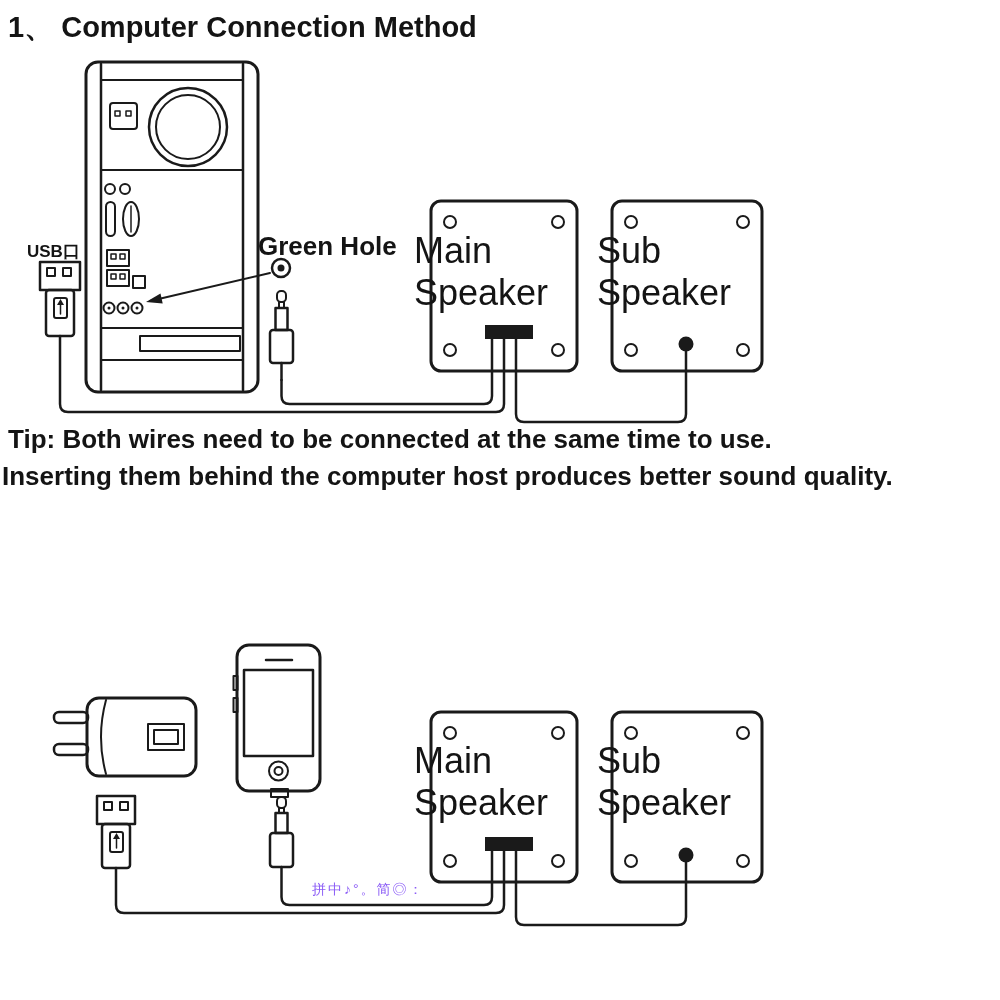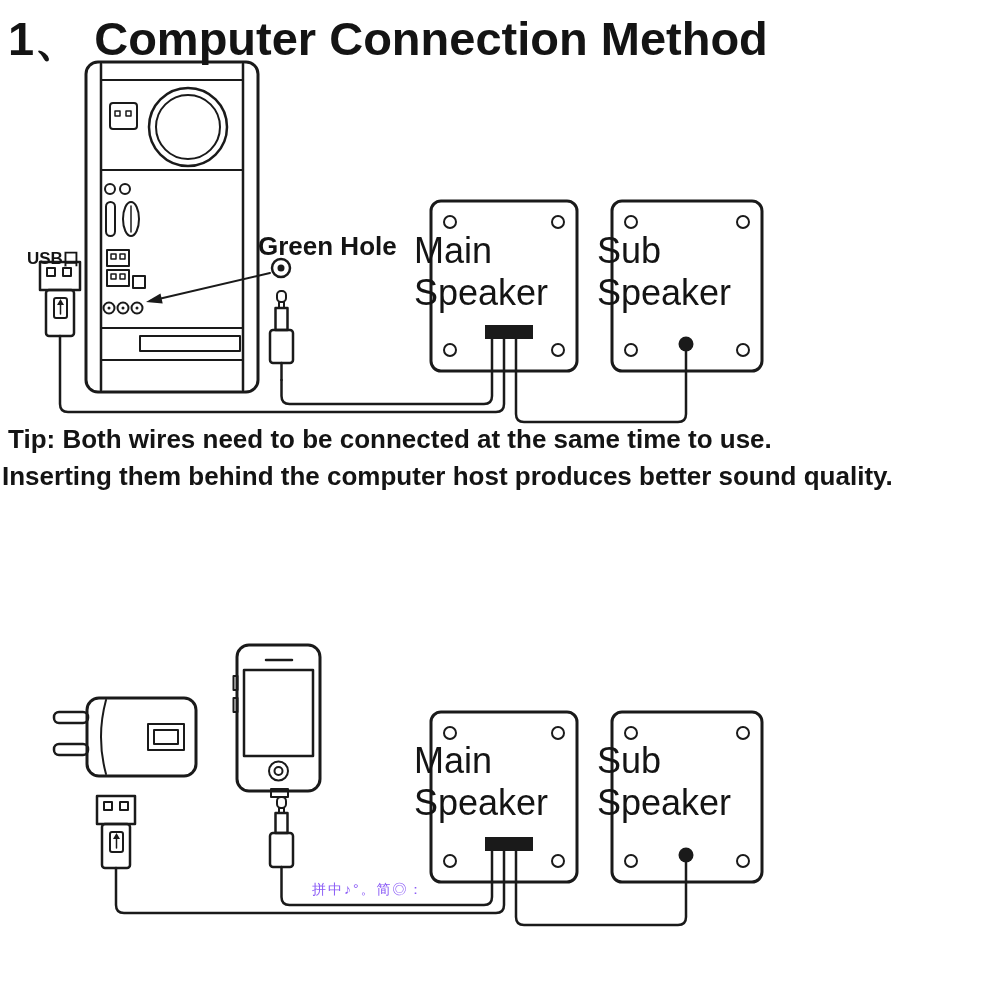--- a/index.html
+++ b/index.html
@@ -1,21 +1,21 @@
 <!DOCTYPE html>
 <html><head>
 <meta charset="utf-8">
 <style>
   html,body{margin:0;padding:0;background:#fff;}
   .canvas{
     position:relative;width:1000px;height:1000px;background:#ffffff;
     font-family:"Liberation Sans",sans-serif;color:#141414;overflow:hidden;
   }
   .abs{position:absolute;}
-  .heading{font-size:47px;font-weight:700;letter-spacing:0px;white-space:nowrap;}
+  .heading{font-size:29px;font-weight:700;letter-spacing:0px;white-space:nowrap;}
   .tip{font-size:26px;font-weight:700;white-space:nowrap;}
   .speaker-label{font-size:36px;font-weight:400;line-height:1.18;}
   .small-label{font-weight:700;white-space:nowrap;}
   .watermark{font-size:14px;color:#8b5cf6;letter-spacing:2px;white-space:nowrap;}
   svg{position:absolute;left:0;top:0;}
 </style>
 </head>
 <body>
 
 <div class="canvas">
@@ -173,21 +173,21 @@
         <circle cx="631" cy="861" r="6" stroke-width="2"></circle>
         <circle cx="743" cy="861" r="6" stroke-width="2"></circle>
         <circle cx="686" cy="855" r="7.5" fill="#1a1a1a" stroke="none"></circle>
       </g>
 
     </g>
   </svg>
 
   <div class="abs heading" style="left:8px;top:8px;">1、 Computer Connection Method</div>
 
-  <div class="abs small-label" style="left:27px;top:247px;font-size:17px;">USB口</div>
+  <div class="abs small-label" style="left:27px;top:240px;font-size:17px;">USB口</div>
 
   <div class="abs small-label" style="left:258px;top:231px;font-size:26px;">Green Hole</div>
 
   <div class="abs speaker-label" style="left:414px;top:230px;width:180px;">Main Speaker</div>
 
   <div class="abs speaker-label" style="left:597px;top:230px;width:186px;">Sub Speaker</div>
 
   <div class="abs tip" style="left:2px;top:461px;">Inserting them behind the computer host produces better sound quality.</div>
 
   <div class="abs tip" style="left:8px;top:424px;">Tip: Both wires need to be connected at the same time to use.</div>

